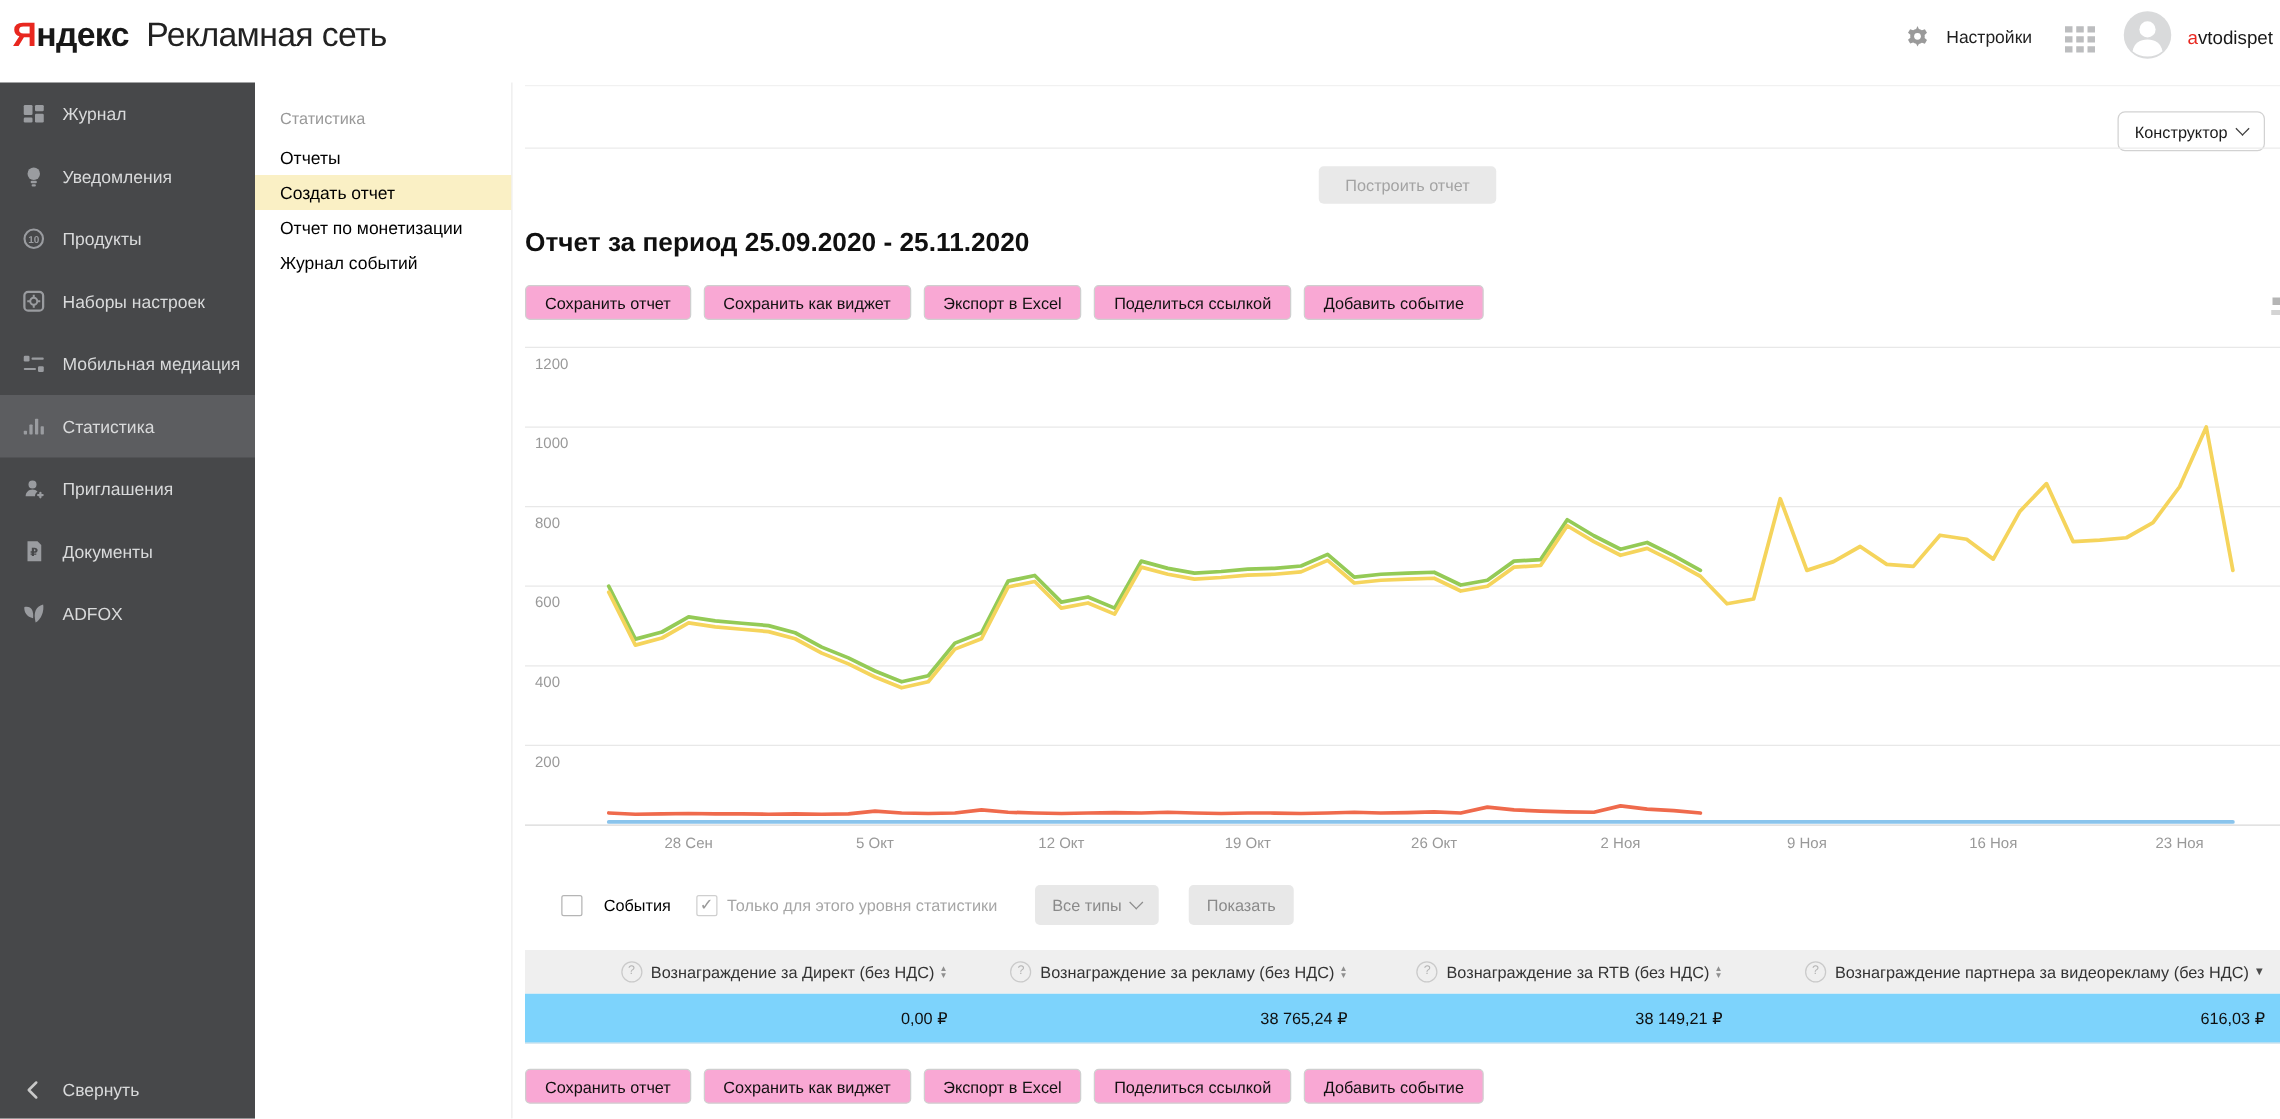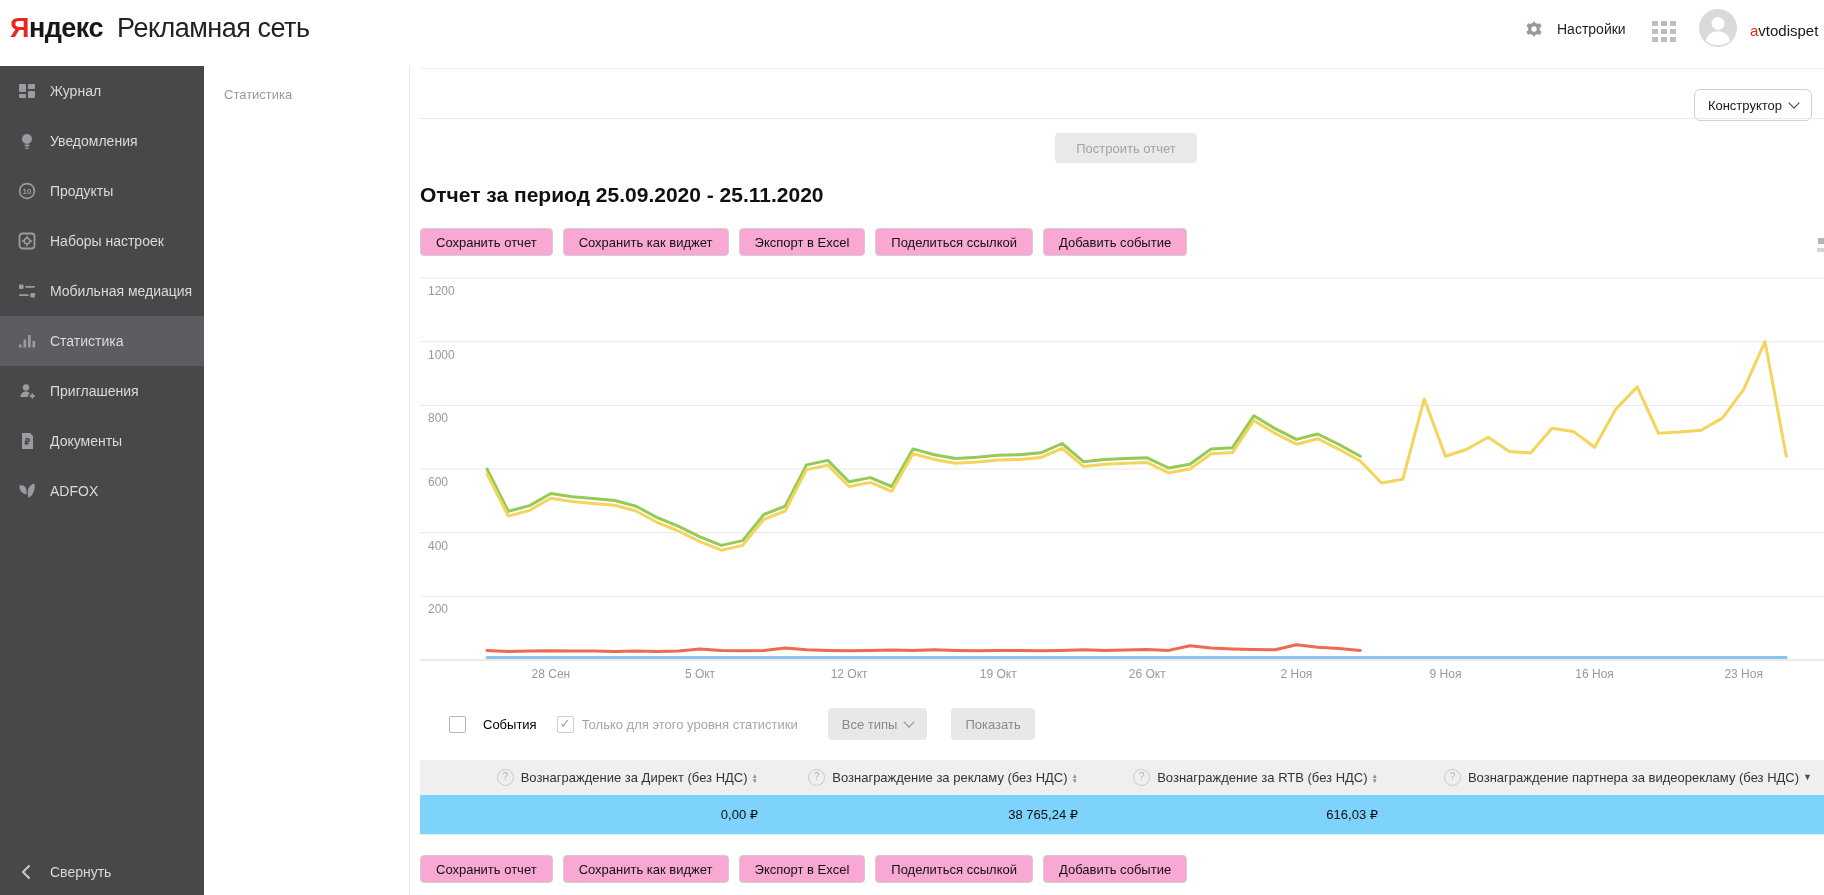--- a/index.html
+++ b/index.html
@@ -192,20 +192,26 @@
       <svg viewBox="0 0 20 20" width="20" height="20">
           <path d="M12,4 L6,10 L12,16" fill="none" stroke="#c9c9c9" stroke-width="2" stroke-linecap="round" stroke-linejoin="round"></path>
         </svg>
     </span>
     <span class="nav-lb">Свернуть</span>
   </div>
 </div>
 
 <div class="submenu">
   <div class="submenu-title">Статистика</div>
+  <div id="submenu-items">
+      <div class="sub-item">Отчеты</div>
+      <div class="sub-item sel">Создать отчет</div>
+      <div class="sub-item">Отчет по монетизации</div>
+      <div class="sub-item">Журнал событий</div>
+    </div>
 </div>
 
 <div class="main">
   <div class="topline"></div>
   <div class="constructor-btn">
     <span>Конструктор</span>
     <span class="chev"></span>
   </div>
   <div class="divider"></div>
   <button class="build-btn" disabled="">Построить отчет</button>
@@ -292,20 +298,21 @@
         </div>
         <div class="th">
           <span class="qicon">?</span>
           <span>Вознаграждение партнера за видеорекламу (без НДС)</span>
           <span class="sort desc">▼</span>
         </div>
       </div>
     <div class="tbody" id="tbody">
         <div class="td">0,00 ₽</div>
         <div class="td">38 765,24 ₽</div>
+        <div class="td">38 149,21 ₽</div>
         <div class="td">616,03 ₽</div>
       </div>
   </div>
 
   <div class="actions bottom" id="actions-bottom">
       <button class="act-btn">Сохранить отчет</button>
       <button class="act-btn">Сохранить как виджет</button>
       <button class="act-btn">Экспорт в Excel</button>
       <button class="act-btn">Поделиться ссылкой</button>
       <button class="act-btn">Добавить событие</button>

